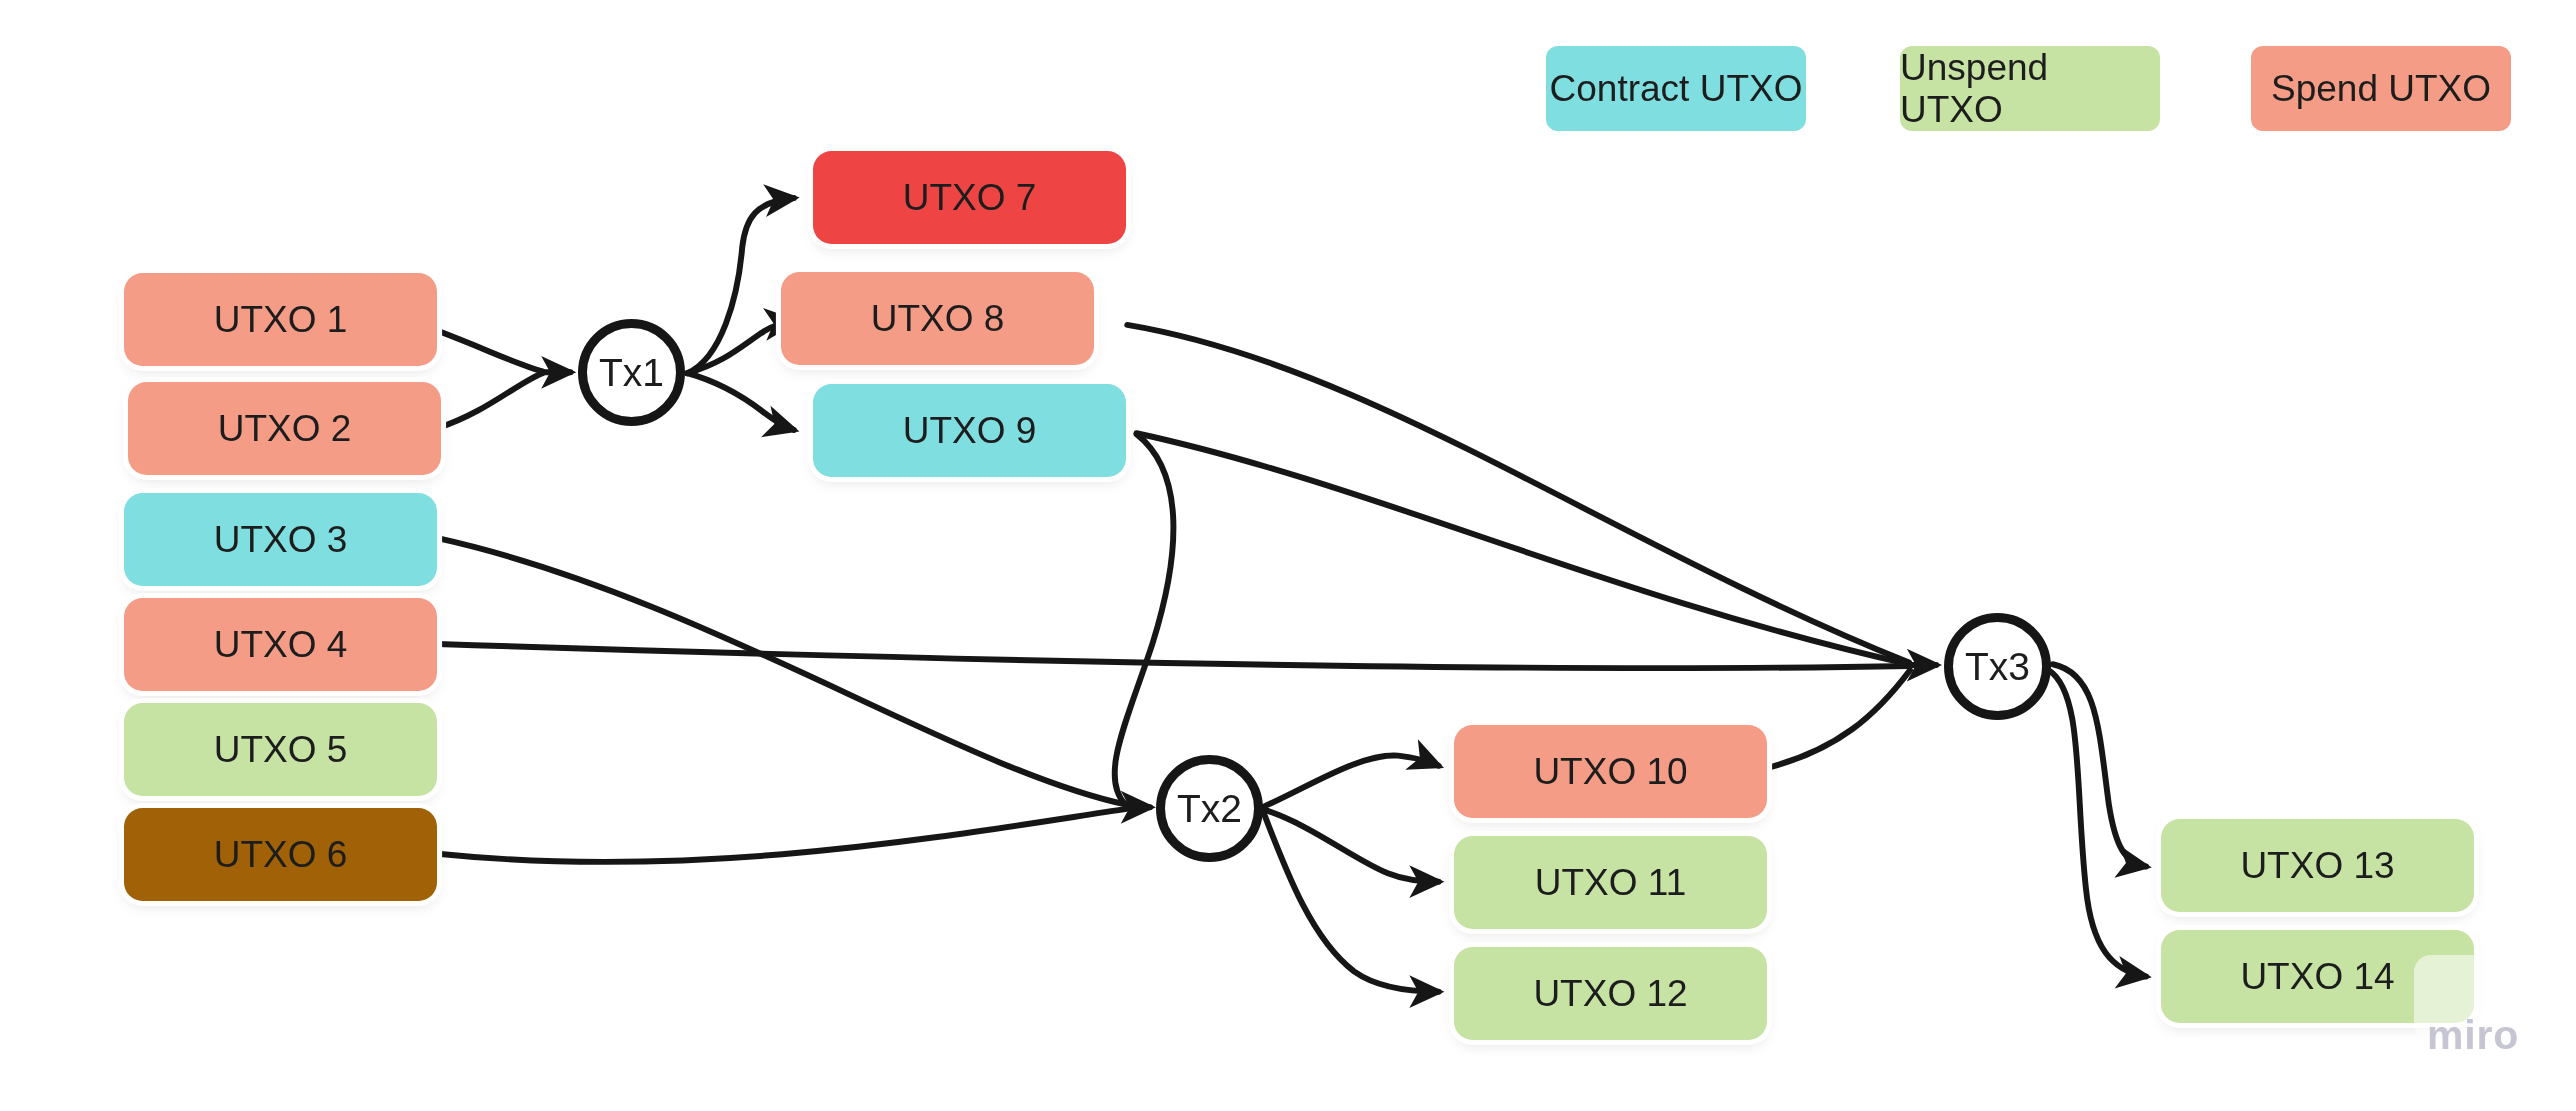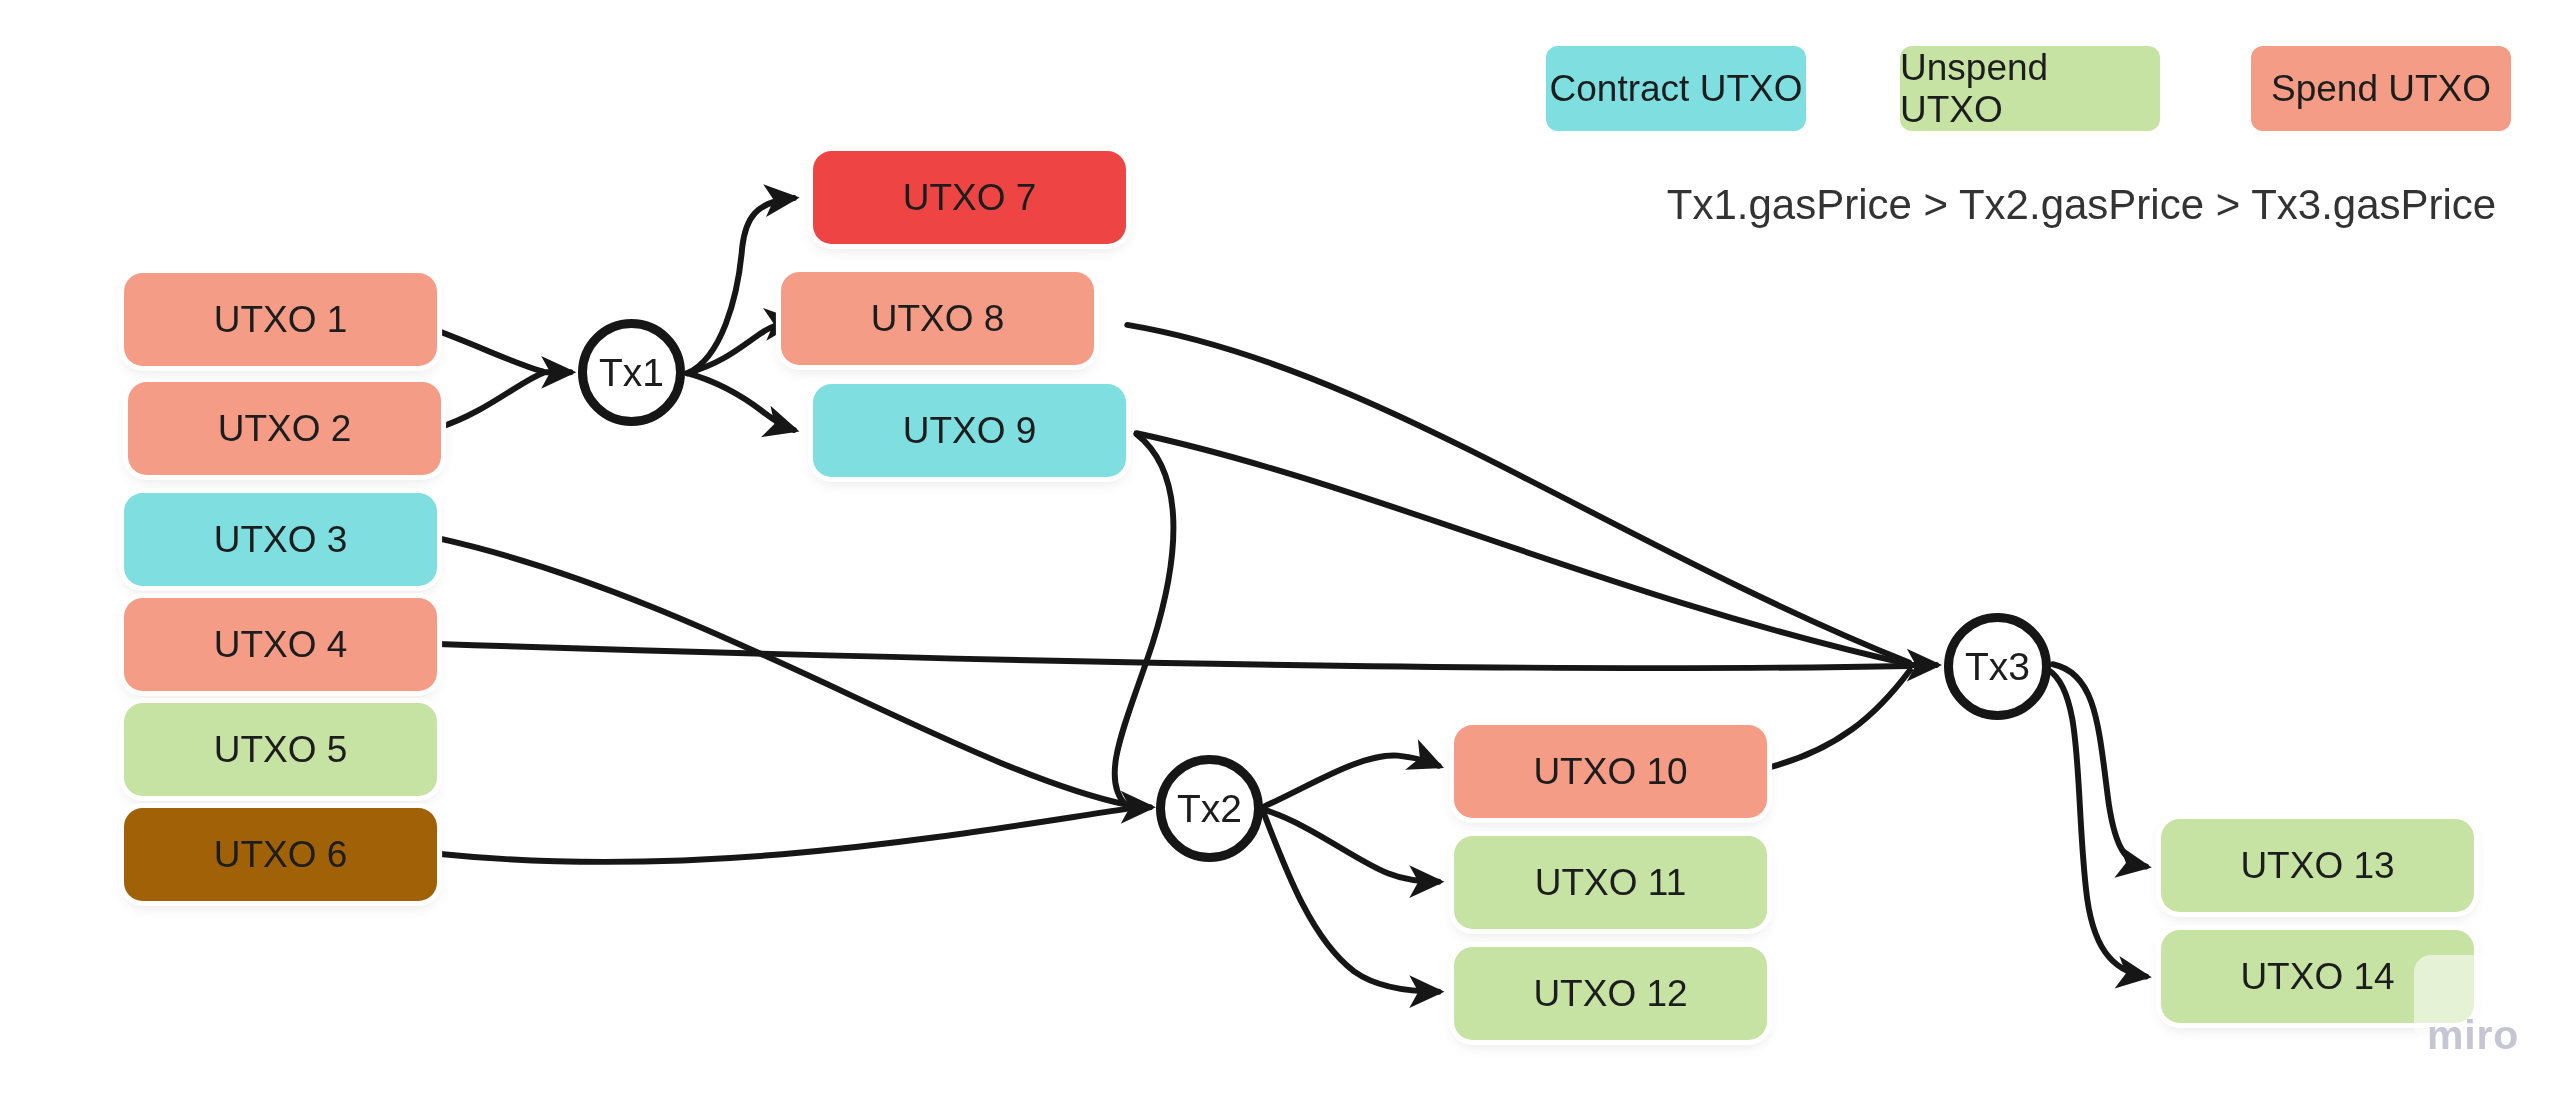--- a/index.html
+++ b/index.html
@@ -134,21 +134,20 @@
       <div class="tx-node" style="left: 1944px; top: 613px; background: rgb(255, 255, 255); border-color: rgb(22, 22, 22);">
         <span class="tx-label">Tx3</span>
       </div>
     </div>
   <div id="legend-layer">
       <div class="legend-item" style="left: 1546px; background: rgb(126, 222, 224);">Contract UTXO</div>
       <div class="legend-item" style="left: 1900px; background: rgb(198, 227, 164);">Unspend UTXO</div>
       <div class="legend-item" style="left: 2251px; background: rgb(244, 156, 134);">Spend UTXO</div>
     </div>
 
-  <div class="annotation">Tx1.gasPrice &gt; Tx2.gasPrice &gt; Tx3.gasPrice</div>
 
   <div>
     <div class="watermark-box"></div>
     <span class="watermark-text" style="color: rgb(198, 197, 210);">miro</span>
   </div>
 
 </div>
 
 
 </body></html>

